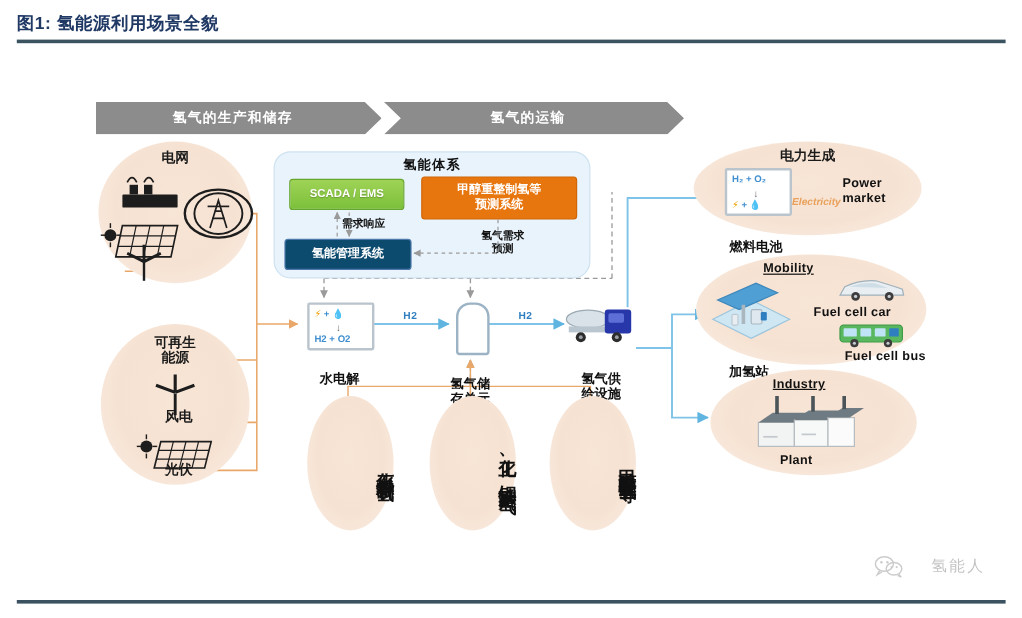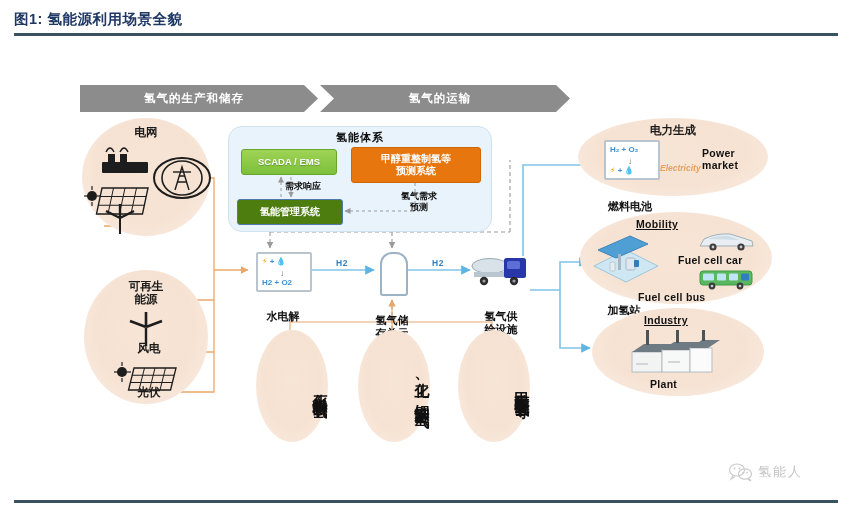--- a/index.html
+++ b/index.html
@@ -65,21 +65,21 @@
     left:12px;top:22px;width:94px;height:24px;font-size:9.5px;color:#ffffff;
     background:linear-gradient(#9fd356,#7cc03a);border:1px solid #66a62c;
     text-shadow:0 1px 1px rgba(0,0,0,.25);
   }
   .box-forecast{
     left:122px;top:20px;width:128px;height:34px;font-size:10px;color:#ffffff;
     background:#e8760f;border:1px solid #cf6709;
   }
   .box-hems{
     left:8px;top:72px;width:104px;height:24px;font-size:10px;color:#ffffff;
-    background:#4d7c0f;border:1px solid #4e79aa;
+    background:#0c4a6e;border:1px solid #4e79aa;
   }
   .sys-note{
     position:absolute;font-size:9px;font-weight:bold;color:#111;text-align:center;
     line-height:1.2;
   }
 
   
   .node-lbl{
     position:absolute;font-size:11px;font-weight:bold;color:#111;
     text-align:center;line-height:1.2;margin-top:18px;
@@ -108,21 +108,21 @@
   .fcbox .r2{position:absolute;left:4px;bottom:3px;font-size:8px;font-weight:bold;color:#3f8fd0;}
 
   
   .tank{
     position:absolute;left:380px;top:252px;width:24px;height:40px;
     border:2px solid #9bb3c4;border-radius:12px 12px 3px 3px;background:#ffffff;
   }
 
   
   .wm{
-    position:absolute;left:728px;top:462px;display:flex;align-items:center;gap:4px;
+    position:absolute;left:728px;top:462px;display:flex;align-items:center;gap:22px;
     opacity:.45;
   }
   .wm-txt{font-size:13px;color:#7a7a7a;letter-spacing:2px;}
   svg{display:block;overflow:visible;}
 </style>
 </head>
 <body>
 
 <div id="page">
 
@@ -409,21 +409,21 @@
       <rect x="7" y="5.5" width="11" height="7" rx="1" fill="#bfe4f5"></rect>
       <rect x="21" y="5.5" width="9" height="7" rx="1" fill="#bfe4f5"></rect>
       <rect x="33" y="5.5" width="9" height="7" rx="1" fill="#bfe4f5"></rect>
       <rect x="45" y="5.5" width="8" height="7" rx="1" fill="#2f7fc0"></rect>
       <circle cx="16" cy="18" r="3.4" fill="#3c3c3c"></circle>
         <circle cx="44" cy="18" r="3.4" fill="#3c3c3c"></circle>
       <circle cx="16" cy="18" r="1.3" fill="#c7ccd1"></circle>
         <circle cx="44" cy="18" r="1.3" fill="#c7ccd1"></circle>
     </g>
   </svg>
-  <div class="en-lbl" style="left:638px;top:291px;">Fuel cell bus</div>
+  <div class="en-lbl" style="left:704px;top:291px;">Fuel cell bus</div>
 
   <div class="oval" style="left:592px;top:308px;width:172px;height:88px;"></div>
   <div class="en-lbl u" style="left:644px;top:314px;">Industry</div>
   <svg style="position:absolute;left:624px;top:330px;width:104px;height:48px;">
     <g>
       <rect x="8" y="22" width="30" height="20" fill="#f2f3f3" stroke="#b6bcbf" stroke-width="1"></rect>
       <polygon points="8,22 20,14 50,14 38,22" fill="#6f7b82"></polygon>
       <rect x="38" y="20" width="28" height="22" fill="#f7f8f8" stroke="#b6bcbf" stroke-width="1"></rect>
       <polygon points="38,20 50,12 78,12 66,20" fill="#6f7b82"></polygon>
       <rect x="66" y="18" width="22" height="24" fill="#fbfbfb" stroke="#b6bcbf" stroke-width="1"></rect>

